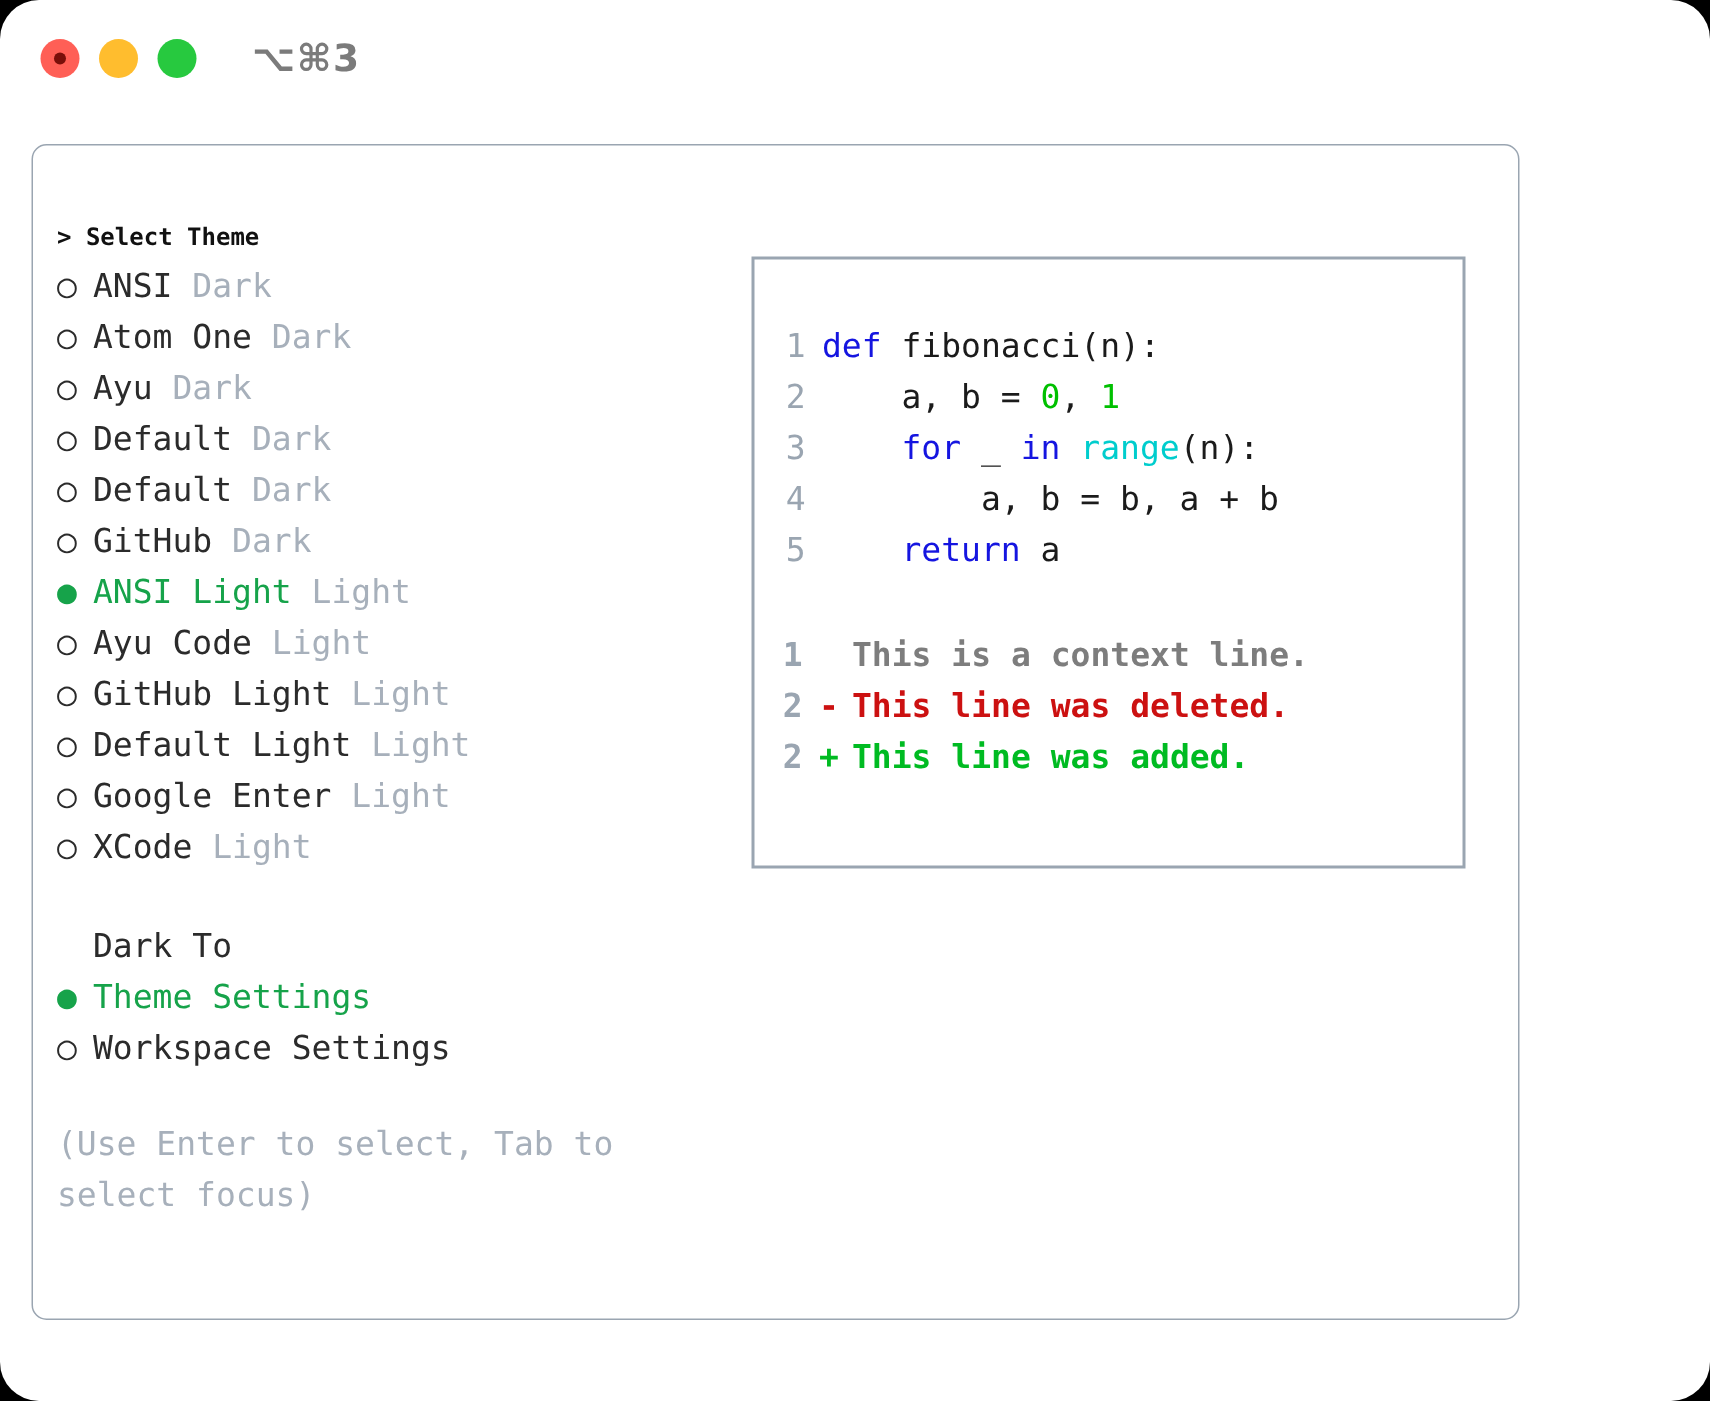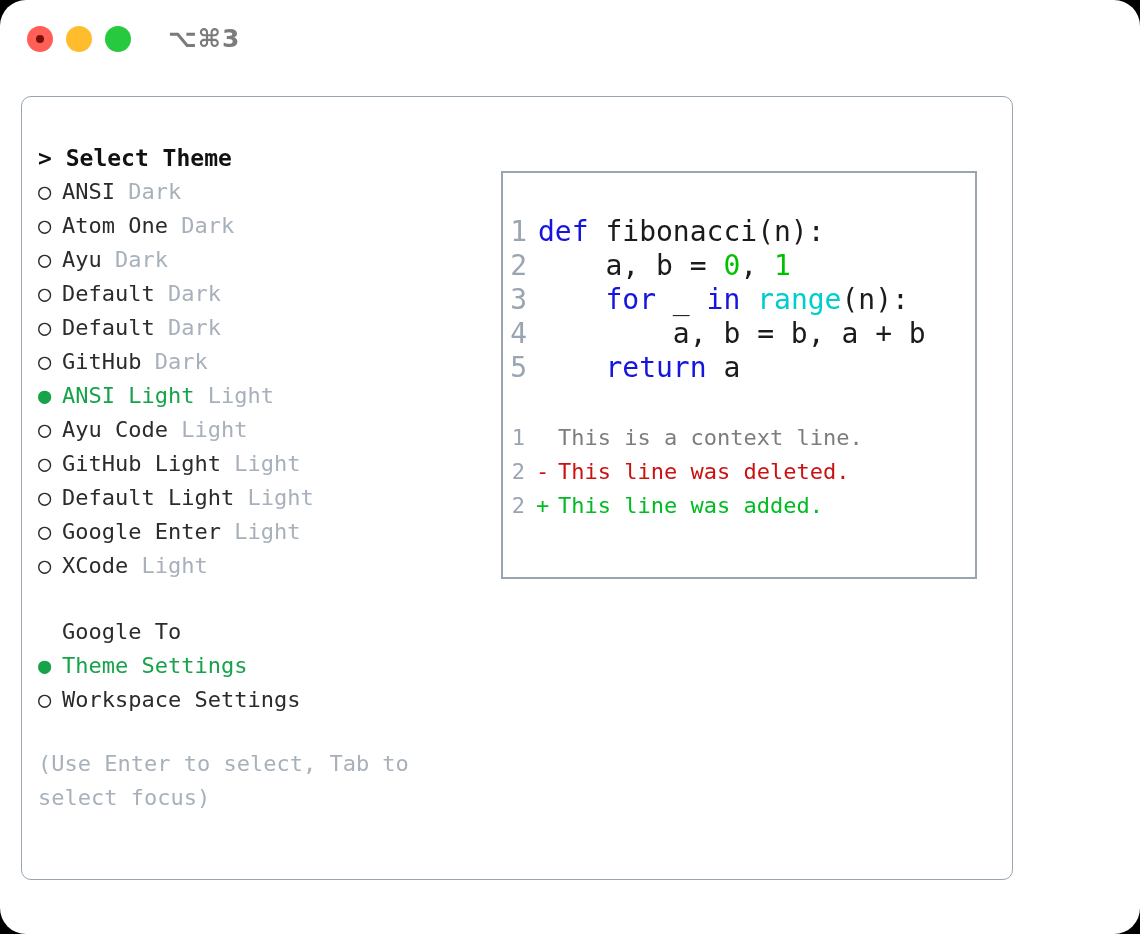--- a/index.html
+++ b/index.html
@@ -74,21 +74,21 @@
   }
 
   
   #left-col {
     position: absolute;
     left: 16px;
     top: 44px;
     width: 450px;
   }
   #theme-header {
-    font-size: 23px;
+    font-size: 16px;
     font-weight: bold;
     color: #111111;
     height: 34px;
     line-height: 34px;
     white-space: pre;
   }
   .row {
     height: 34px;
     line-height: 34px;
     font-size: 22px;
@@ -142,47 +142,48 @@
     margin-top: 30px;
     width: 476px;
     height: 408px;
     border: 2px solid #9aa5b1;
     box-sizing: border-box;
     background: #ffffff;
     position: relative;
   }
   #code-area {
     position: absolute;
-    left: 2px;
+    left: 12px;
     top: 42px;
-    font-size: 28px;
+    font-size: 22px;
     line-height: 34px;
     white-space: pre;
   }
   .cl { display: block; white-space: pre; }
   .ln {
     display: inline-block;
     width: 22px;
     text-align: right;
     color: #9aa5b1;
   }
   .sp { display: inline-block; width: 11px; }
   .kw   { color: #1515e0; }
   .num  { color: #00c000; }
   .fn   { color: #00cdcd; }
   .id   { color: #1b1b1b; }
   .punct{ color: #1b1b1b; }
 
   #diff-area {
     position: absolute;
-    left: 0;
+    left: 10px;
     top: 248px;
     font-size: 22px;
     line-height: 34px;
     white-space: pre;
+    font-weight: bold;
   }
   .dctx { color: #7d7d7d; }
   .ddel { color: #cc1111; }
   .dadd { color: #00bb22; }
   .sign { display: inline-block; width: 22px; }
 </style>
 </head>
 <body>
 
 <div id="window">
@@ -206,21 +207,21 @@
           <div class="row"><span class="bullet">○</span><span class="rowlabel">Default</span><span class="variant"> Dark</span></div>
           <div class="row"><span class="bullet">○</span><span class="rowlabel">Default</span><span class="variant"> Dark</span></div>
           <div class="row"><span class="bullet">○</span><span class="rowlabel">GitHub</span><span class="variant"> Dark</span></div>
           <div class="row selected"><span class="bullet sel">●</span><span class="rowlabel">ANSI Light</span><span class="variant"> Light</span></div>
           <div class="row"><span class="bullet">○</span><span class="rowlabel">Ayu Code</span><span class="variant"> Light</span></div>
           <div class="row"><span class="bullet">○</span><span class="rowlabel">GitHub Light</span><span class="variant"> Light</span></div>
           <div class="row"><span class="bullet">○</span><span class="rowlabel">Default Light</span><span class="variant"> Light</span></div>
           <div class="row"><span class="bullet">○</span><span class="rowlabel">Google Enter</span><span class="variant"> Light</span></div>
           <div class="row"><span class="bullet">○</span><span class="rowlabel">XCode</span><span class="variant"> Light</span></div>
         </div>
-      <div id="apply-header">Google To</div>
+      <div id="apply-header">Dark To</div>
       <div id="apply-list">
           <div class="row selected"><span class="bullet sel">●</span><span class="rowlabel">Theme Settings</span></div>
           <div class="row"><span class="bullet">○</span><span class="rowlabel">Workspace Settings</span></div>
         </div>
       <div id="hint">(Use Enter to select, Tab to select focus)</div>
     </div>
 
     <div id="right-col">
       <div id="preview-box">
         <div id="code-area"><div class="cl"><span class="ln">1</span><span class="sp"></span><span class="kw">def</span><span class="id"> </span><span class="id">fibonacci</span><span class="punct">(n):</span></div><div class="cl"><span class="ln">2</span><span class="sp"></span><span class="id">    a, b = </span><span class="num">0</span><span class="punct">, </span><span class="num">1</span></div><div class="cl"><span class="ln">3</span><span class="sp"></span><span class="id">    </span><span class="kw">for</span><span class="id"> _ </span><span class="kw">in</span><span class="id"> </span><span class="fn">range</span><span class="punct">(n):</span></div><div class="cl"><span class="ln">4</span><span class="sp"></span><span class="id">        a, b = b, a + b</span></div><div class="cl"><span class="ln">5</span><span class="sp"></span><span class="id">    </span><span class="kw">return</span><span class="id"> a</span></div></div>

